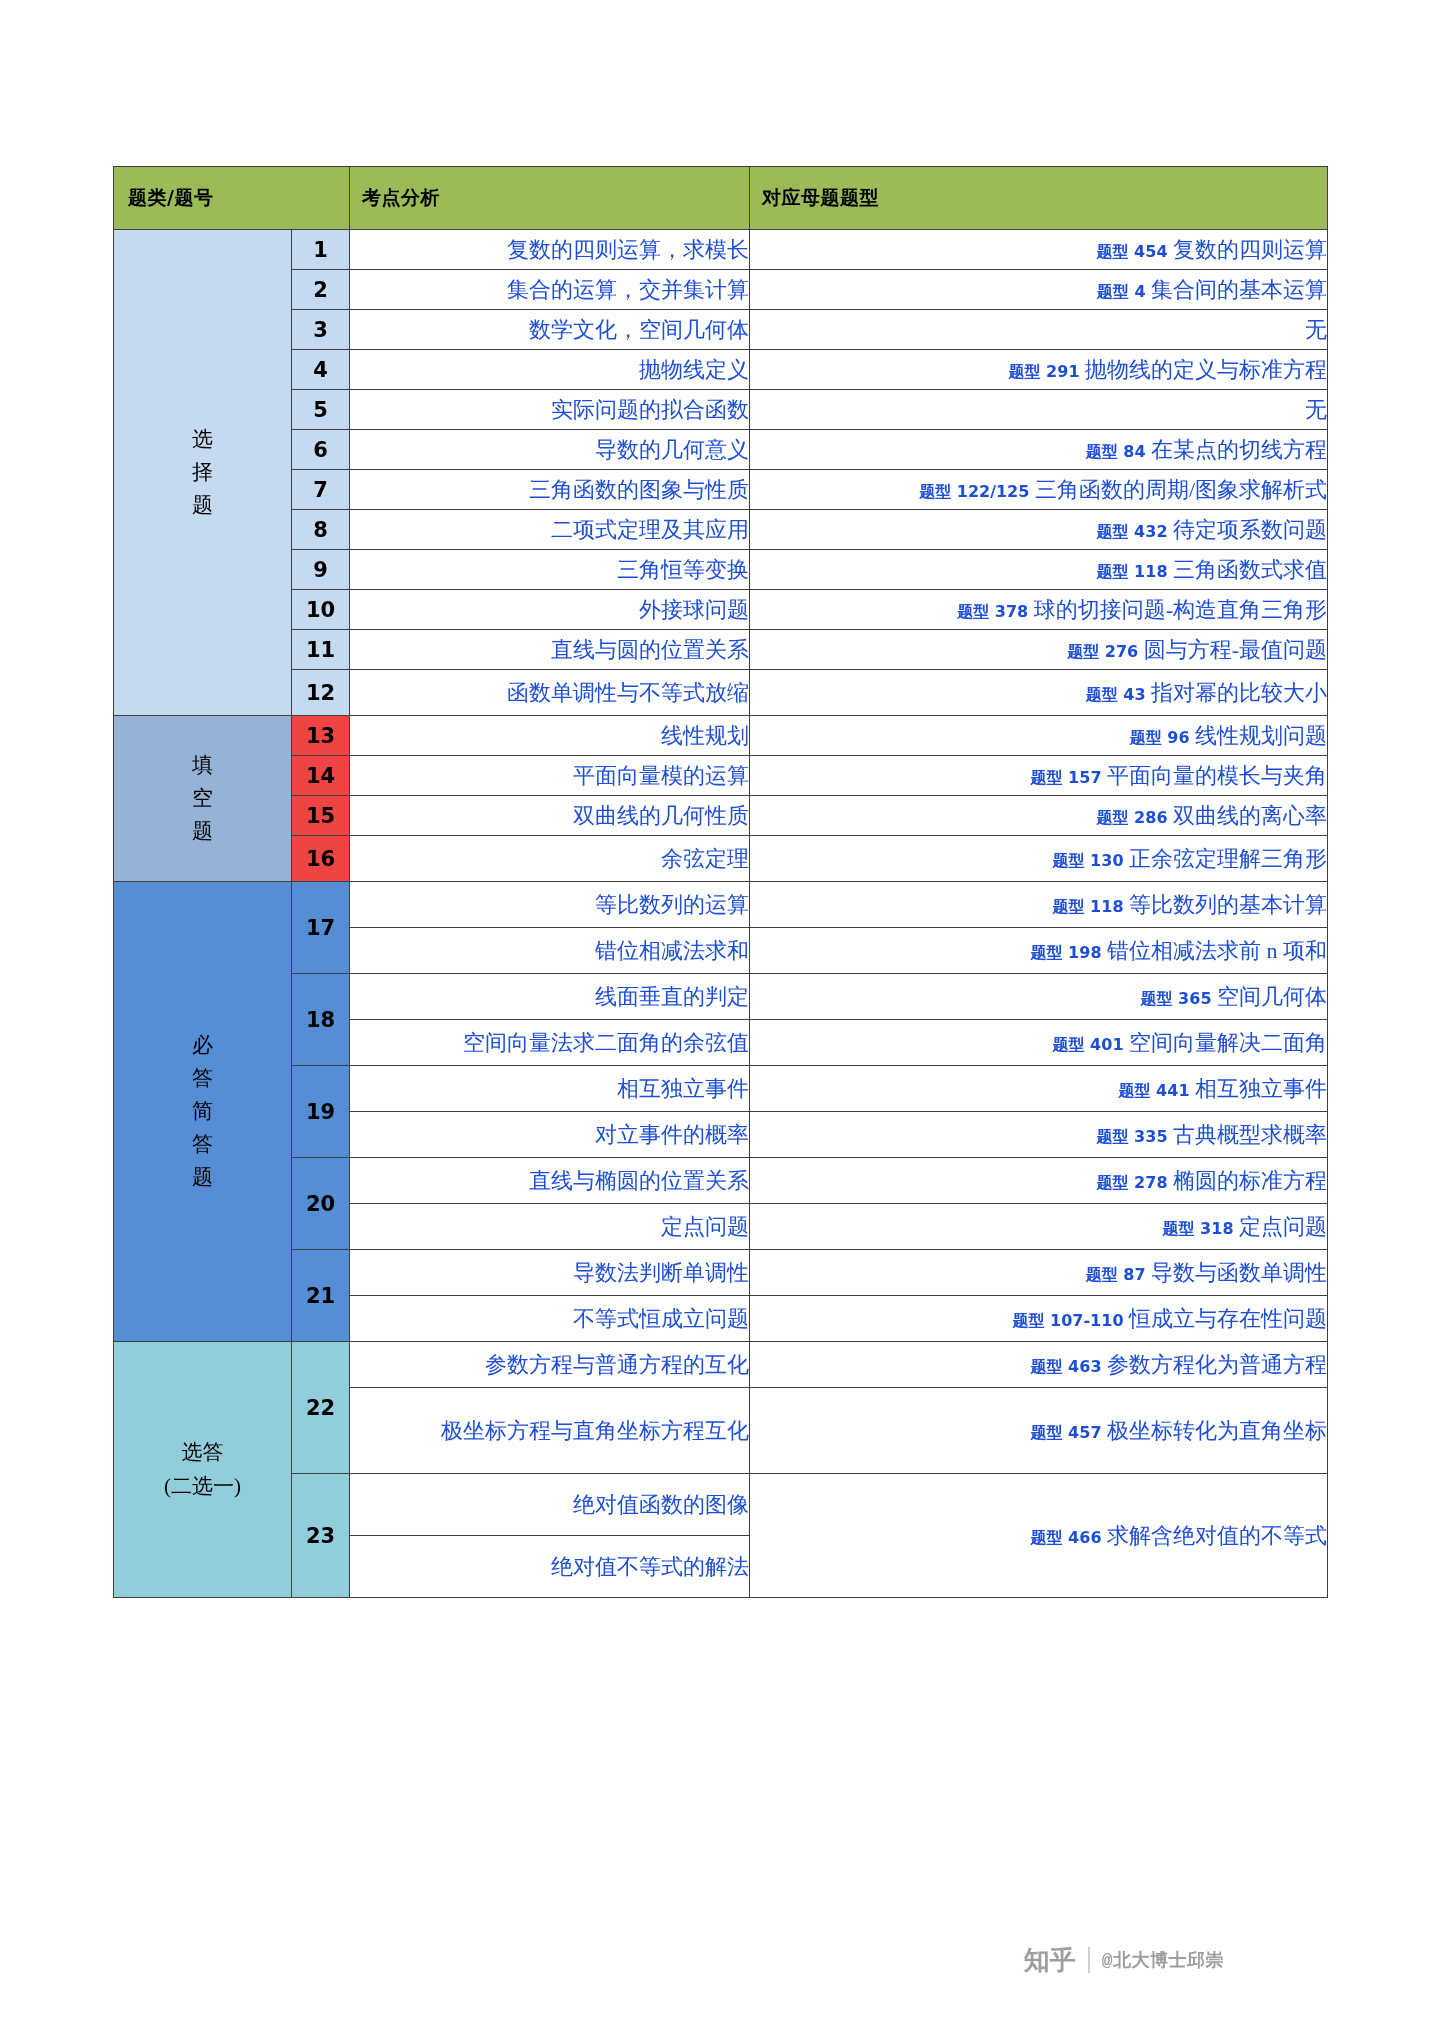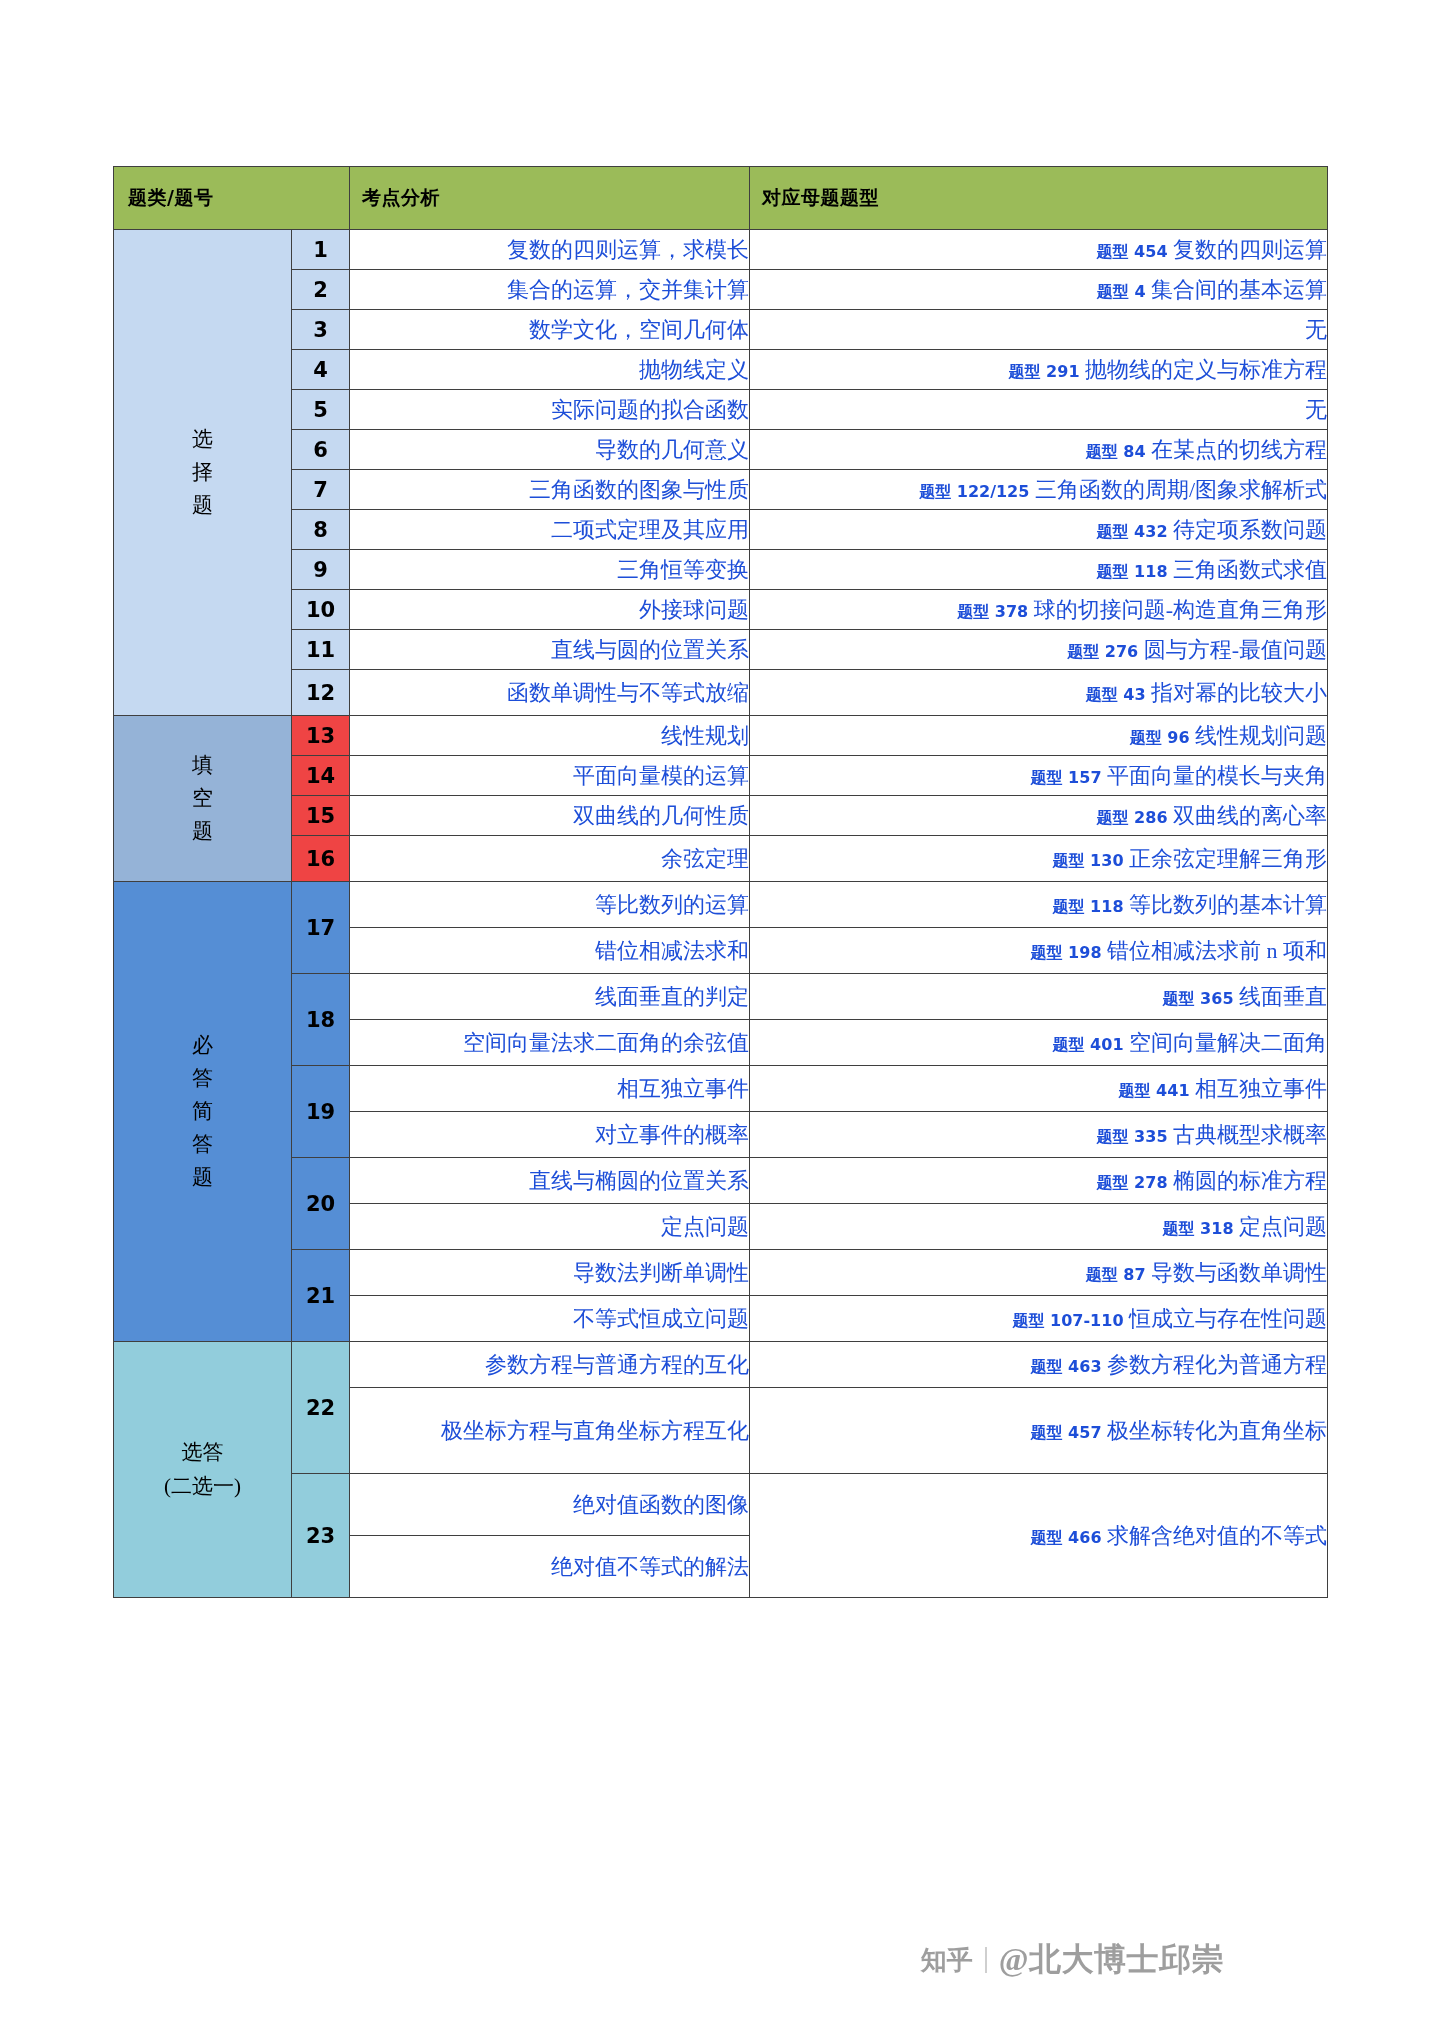--- a/index.html
+++ b/index.html
@@ -123,22 +123,22 @@
     font-size: 26px;
     font-weight: bold;
     color: #9e9e9e;
   }
   #footer .sep {
     width: 2px;
     height: 26px;
     background: #cfcfcf;
   }
   #footer .handle {
-    font-family: Liberation Serif, serif;
-    font-size: 32px;
+    font-family: Liberation Mono, monospace;
+    font-size: 18px;
     font-weight: bold;
     color: #9e9e9e;
     letter-spacing: 0.5px;
   }
 </style>
 </head>
 <body>
 
 <div id="sheet">
   <table class="matrix">
@@ -261,21 +261,21 @@
         <td class="ty"><span class="code">题型 118</span> <span class="lbl">等比数列的基本计算</span></td>
       </tr>
       <tr class="r-tall">
         <td class="kp">错位相减法求和</td>
         <td class="ty"><span class="code">题型 198</span> <span class="lbl">错位相减法求前 n 项和</span></td>
       </tr>
 
       <tr class="r-tall">
         <td class="num must" rowspan="2">18</td>
         <td class="kp">线面垂直的判定</td>
-        <td class="ty"><span class="code">题型 365</span> <span class="lbl">线面垂直</span></td>
+        <td class="ty"><span class="code">题型 365</span> <span class="lbl">空间几何体</span></td>
       </tr>
       <tr class="r-tall">
         <td class="kp">空间向量法求二面角的余弦值</td>
         <td class="ty"><span class="code">题型 401</span> <span class="lbl">空间向量解决二面角</span></td>
       </tr>
 
       <tr class="r-tall">
         <td class="num must" rowspan="2">19</td>
         <td class="kp">相互独立事件</td>
         <td class="ty"><span class="code">题型 441</span> <span class="lbl">相互独立事件</span></td>

